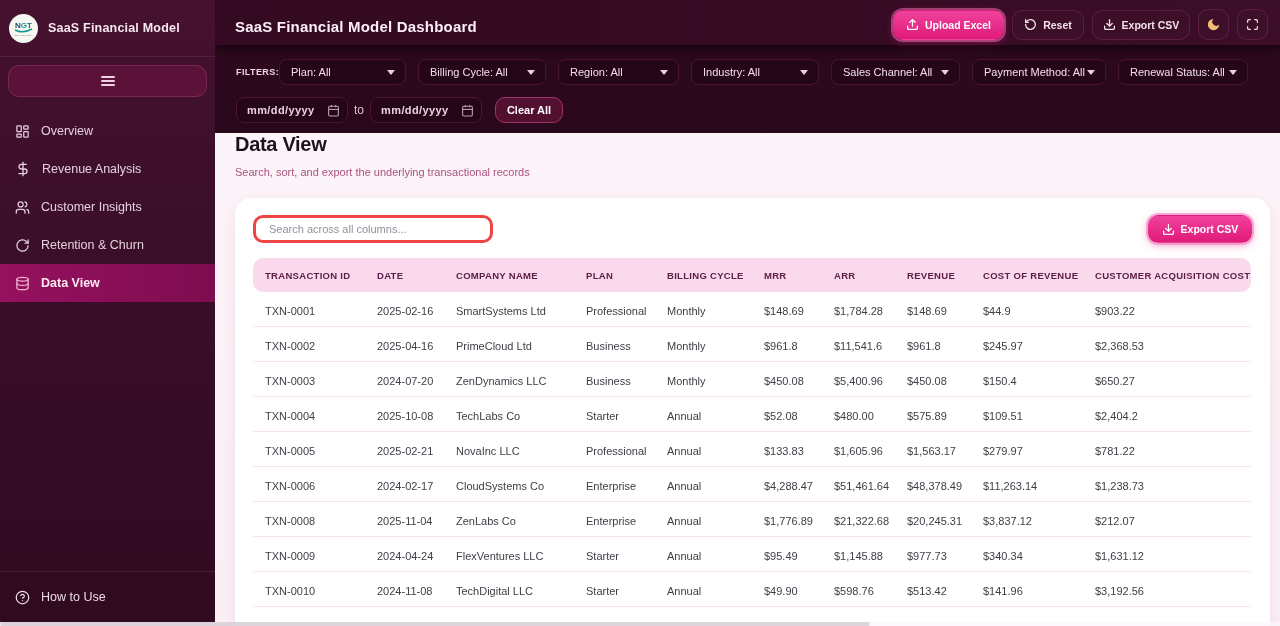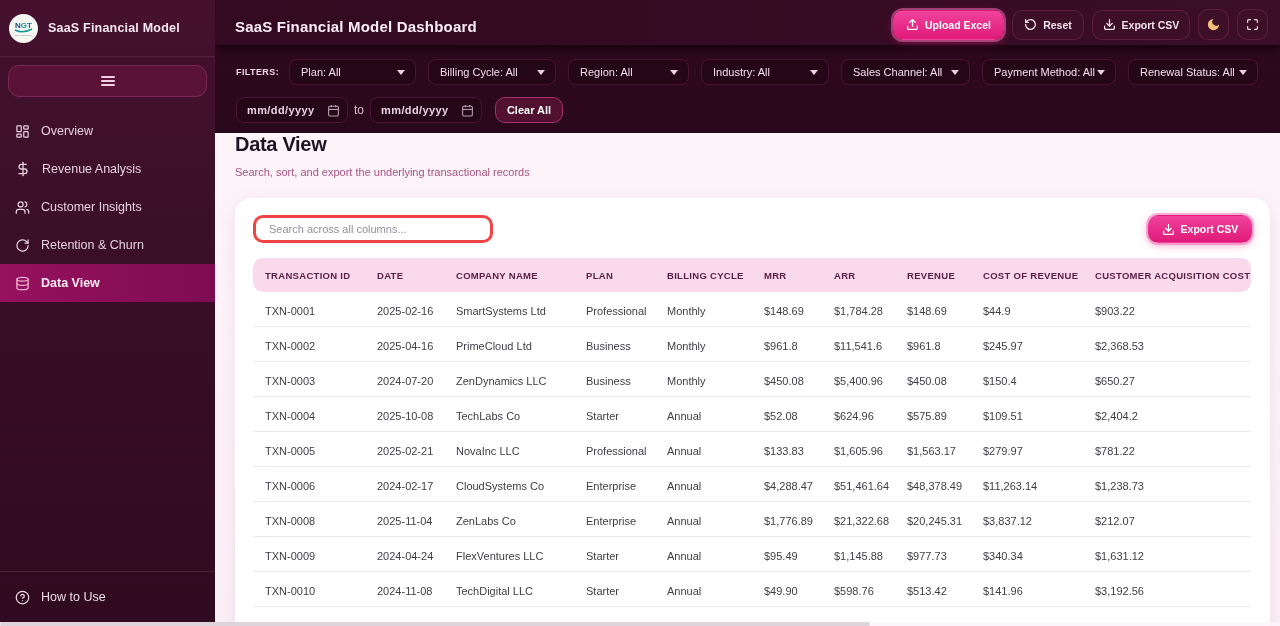--- a/index.html
+++ b/index.html
@@ -42,21 +42,21 @@
 .btn-icon { width:31px; height:31px; padding:0; }
 
 
 .filterbar {
   position:absolute; left:215px; top:45px; width:1065px; height:88px;
   background:linear-gradient(180deg,#2d091d 0%,#2a081b 100%);
   box-shadow:0 5px 10px rgba(15,2,9,0.5);
   padding:14px 0 0 21px;
 }
 .frow1 { display:flex; align-items:center; height:26px; }
-.flabel { color:#eed6e6; font-size:9px; font-weight:bold; letter-spacing:0.4px; margin-right:10px; }
+.flabel { color:#eed6e6; font-size:9px; font-weight:bold; letter-spacing:0.4px; }
 .dd { position:relative; height:26px; background:#240617; border:1px solid #4c1433; border-radius:8px; color:#f2dfec; font-size:11px; display:flex; align-items:center; padding:0 18px 0 11px; margin-right:12px; white-space:nowrap; }
 .dd .caret { position:absolute; right:10px; top:10px; width:0; height:0; border-left:4.5px solid transparent; border-right:4.5px solid transparent; border-top:5.5px solid #e9cfe0; }
 .frow2 { display:flex; align-items:center; height:26px; margin-top:12px; }
 .dateinput { width:112px; height:26px; background:#240617; border:1px solid #4c1433; border-radius:8px; color:#e9d3e1; font-size:11px; font-weight:bold; display:flex; align-items:center; padding:0 7px 0 10px; }
 .dateinput .dtxt { flex:1; letter-spacing:0.4px; }
 .to { color:#dcbfd2; font-size:12px; margin:0 6px; }
 .clear { margin-left:13px; width:68px; height:26px; background:#51102f; border:1px solid #a2336c; border-radius:10px; color:#fff; font-weight:bold; font-size:11px; display:flex; align-items:center; justify-content:center; }
 
 
 .content { position:absolute; left:215px; top:133px; width:1065px; height:493px; background:linear-gradient(180deg,#fdf4f9 0%,#fbeff6 100%); padding:0 0 0 20px; }
@@ -298,21 +298,21 @@
             <td>$150.4</td>
             <td>$650.27</td>
           </tr>
         <tr>
             <td>TXN-0004</td>
             <td>2025-10-08</td>
             <td>TechLabs Co</td>
             <td>Starter</td>
             <td>Annual</td>
             <td>$52.08</td>
-            <td>$624.96</td>
+            <td>$480.00</td>
             <td>$575.89</td>
             <td>$109.51</td>
             <td>$2,404.2</td>
           </tr>
         <tr>
             <td>TXN-0005</td>
             <td>2025-02-21</td>
             <td>NovaInc LLC</td>
             <td>Professional</td>
             <td>Annual</td>

